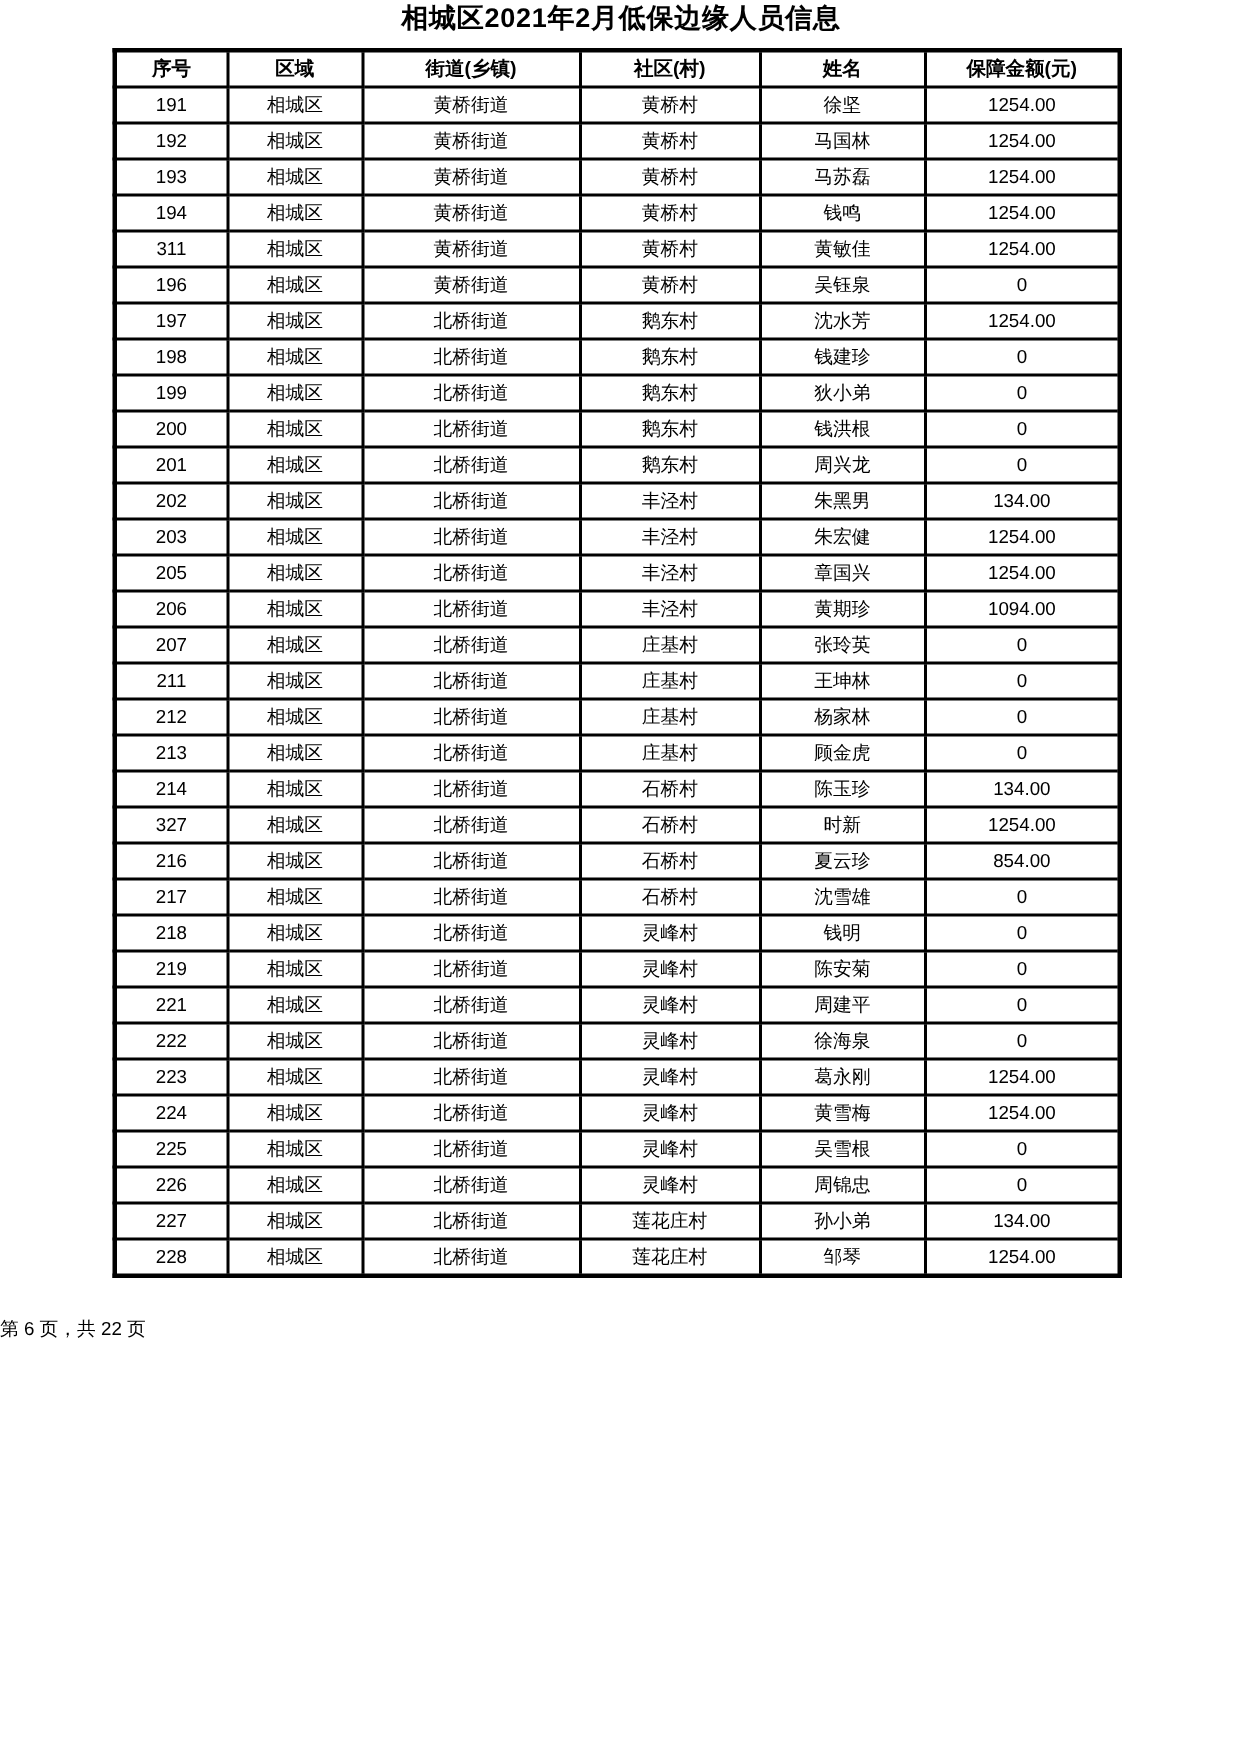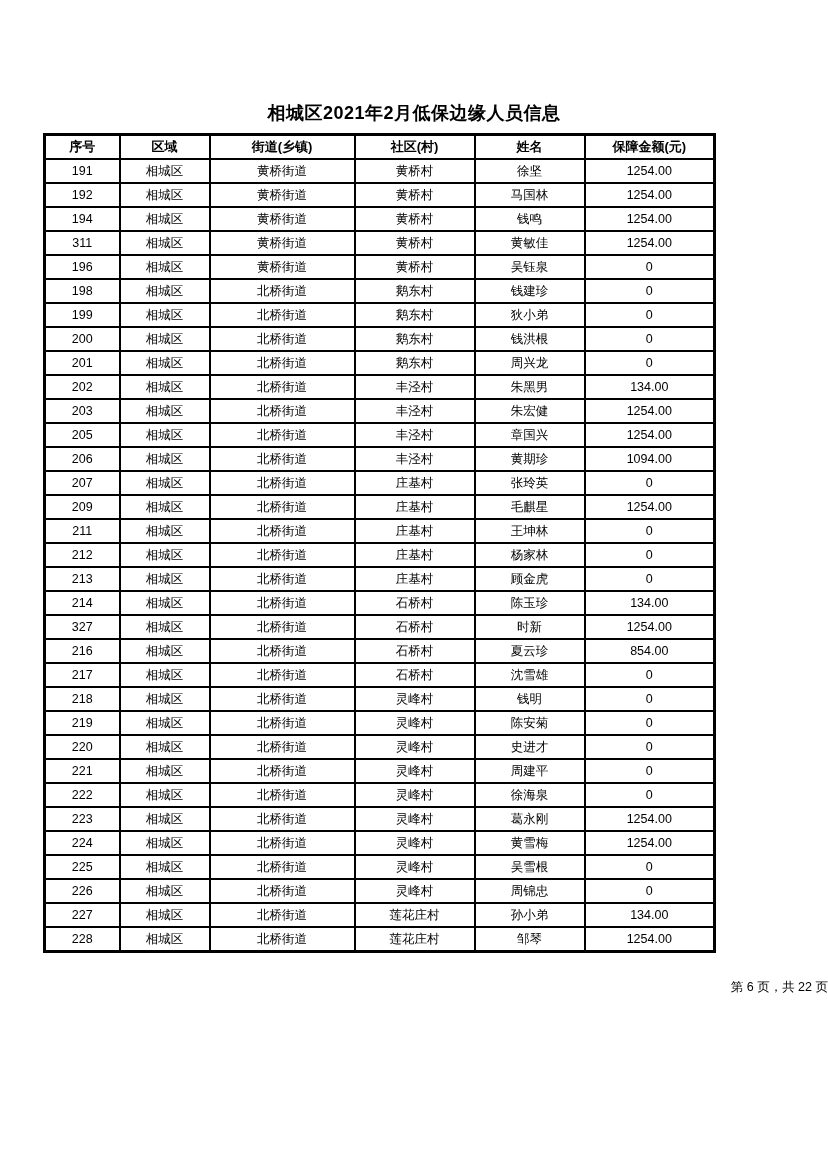--- a/index.html
+++ b/index.html
@@ -10,35 +10,34 @@
     width: 828px;
     height: 1171px;
     background: #ffffff;
     color: #000000;
     font-family: "Liberation Sans", sans-serif;
     overflow: hidden;
   }
   .page {
     width: 828px;
     height: 1171px;
-    padding-top: 101px;
     box-sizing: border-box;
   }
   .doc-title {
     margin: 0 0 8px 0;
     text-align: center;
     font-size: 18px;
     font-weight: bold;
     letter-spacing: 0.5px;
     font-family: "Liberation Sans", sans-serif;
   }
   table.data-table {
     border-collapse: collapse;
     table-layout: fixed;
-    margin-left: 43px;
+    margin-left: 75px;
     width: 670px;
     border: 3px solid #000;
   }
   table.data-table th,
   table.data-table td {
     border: 2px solid #000;
     text-align: center;
     vertical-align: middle;
     padding: 0;
     height: 22px;
@@ -46,21 +45,21 @@
     font-size: 12.5px;
     white-space: nowrap;
     overflow: hidden;
   }
   table.data-table th {
     font-weight: bold;
     font-size: 13px;
   }
   .page-footer {
     margin-top: 26px;
-    text-align: right;
+    text-align: left;
     font-size: 12.5px;
     color: #000;
   }
 </style>
 </head>
 <body>
 
 <div class="page">
 
   <h1 class="doc-title">相城区2021年2月低保边缘人员信息</h1>
@@ -95,20 +94,28 @@
         </tr>
         <tr>
           <td>192</td>
           <td>相城区</td>
           <td>黄桥街道</td>
           <td>黄桥村</td>
           <td>马国林</td>
           <td>1254.00</td>
         </tr>
         <tr>
+          <td>193</td>
+          <td>相城区</td>
+          <td>黄桥街道</td>
+          <td>黄桥村</td>
+          <td>马苏磊</td>
+          <td>1254.00</td>
+        </tr>
+        <tr>
           <td>194</td>
           <td>相城区</td>
           <td>黄桥街道</td>
           <td>黄桥村</td>
           <td>钱鸣</td>
           <td>1254.00</td>
         </tr>
         <tr>
           <td>311</td>
           <td>相城区</td>
@@ -117,20 +124,28 @@
           <td>黄敏佳</td>
           <td>1254.00</td>
         </tr>
         <tr>
           <td>196</td>
           <td>相城区</td>
           <td>黄桥街道</td>
           <td>黄桥村</td>
           <td>吴钰泉</td>
           <td>0</td>
+        </tr>
+        <tr>
+          <td>197</td>
+          <td>相城区</td>
+          <td>北桥街道</td>
+          <td>鹅东村</td>
+          <td>沈水芳</td>
+          <td>1254.00</td>
         </tr>
         <tr>
           <td>198</td>
           <td>相城区</td>
           <td>北桥街道</td>
           <td>鹅东村</td>
           <td>钱建珍</td>
           <td>0</td>
         </tr>
         <tr>
@@ -191,28 +206,20 @@
         </tr>
         <tr>
           <td>207</td>
           <td>相城区</td>
           <td>北桥街道</td>
           <td>庄基村</td>
           <td>张玲英</td>
           <td>0</td>
         </tr>
         <tr>
-          <td>209</td>
-          <td>相城区</td>
-          <td>北桥街道</td>
-          <td>庄基村</td>
-          <td>毛麒星</td>
-          <td>1254.00</td>
-        </tr>
-        <tr>
           <td>211</td>
           <td>相城区</td>
           <td>北桥街道</td>
           <td>庄基村</td>
           <td>王坤林</td>
           <td>0</td>
         </tr>
         <tr>
           <td>212</td>
           <td>相城区</td>
@@ -271,28 +278,20 @@
         </tr>
         <tr>
           <td>219</td>
           <td>相城区</td>
           <td>北桥街道</td>
           <td>灵峰村</td>
           <td>陈安菊</td>
           <td>0</td>
         </tr>
         <tr>
-          <td>220</td>
-          <td>相城区</td>
-          <td>北桥街道</td>
-          <td>灵峰村</td>
-          <td>史进才</td>
-          <td>0</td>
-        </tr>
-        <tr>
           <td>221</td>
           <td>相城区</td>
           <td>北桥街道</td>
           <td>灵峰村</td>
           <td>周建平</td>
           <td>0</td>
         </tr>
         <tr>
           <td>222</td>
           <td>相城区</td>

